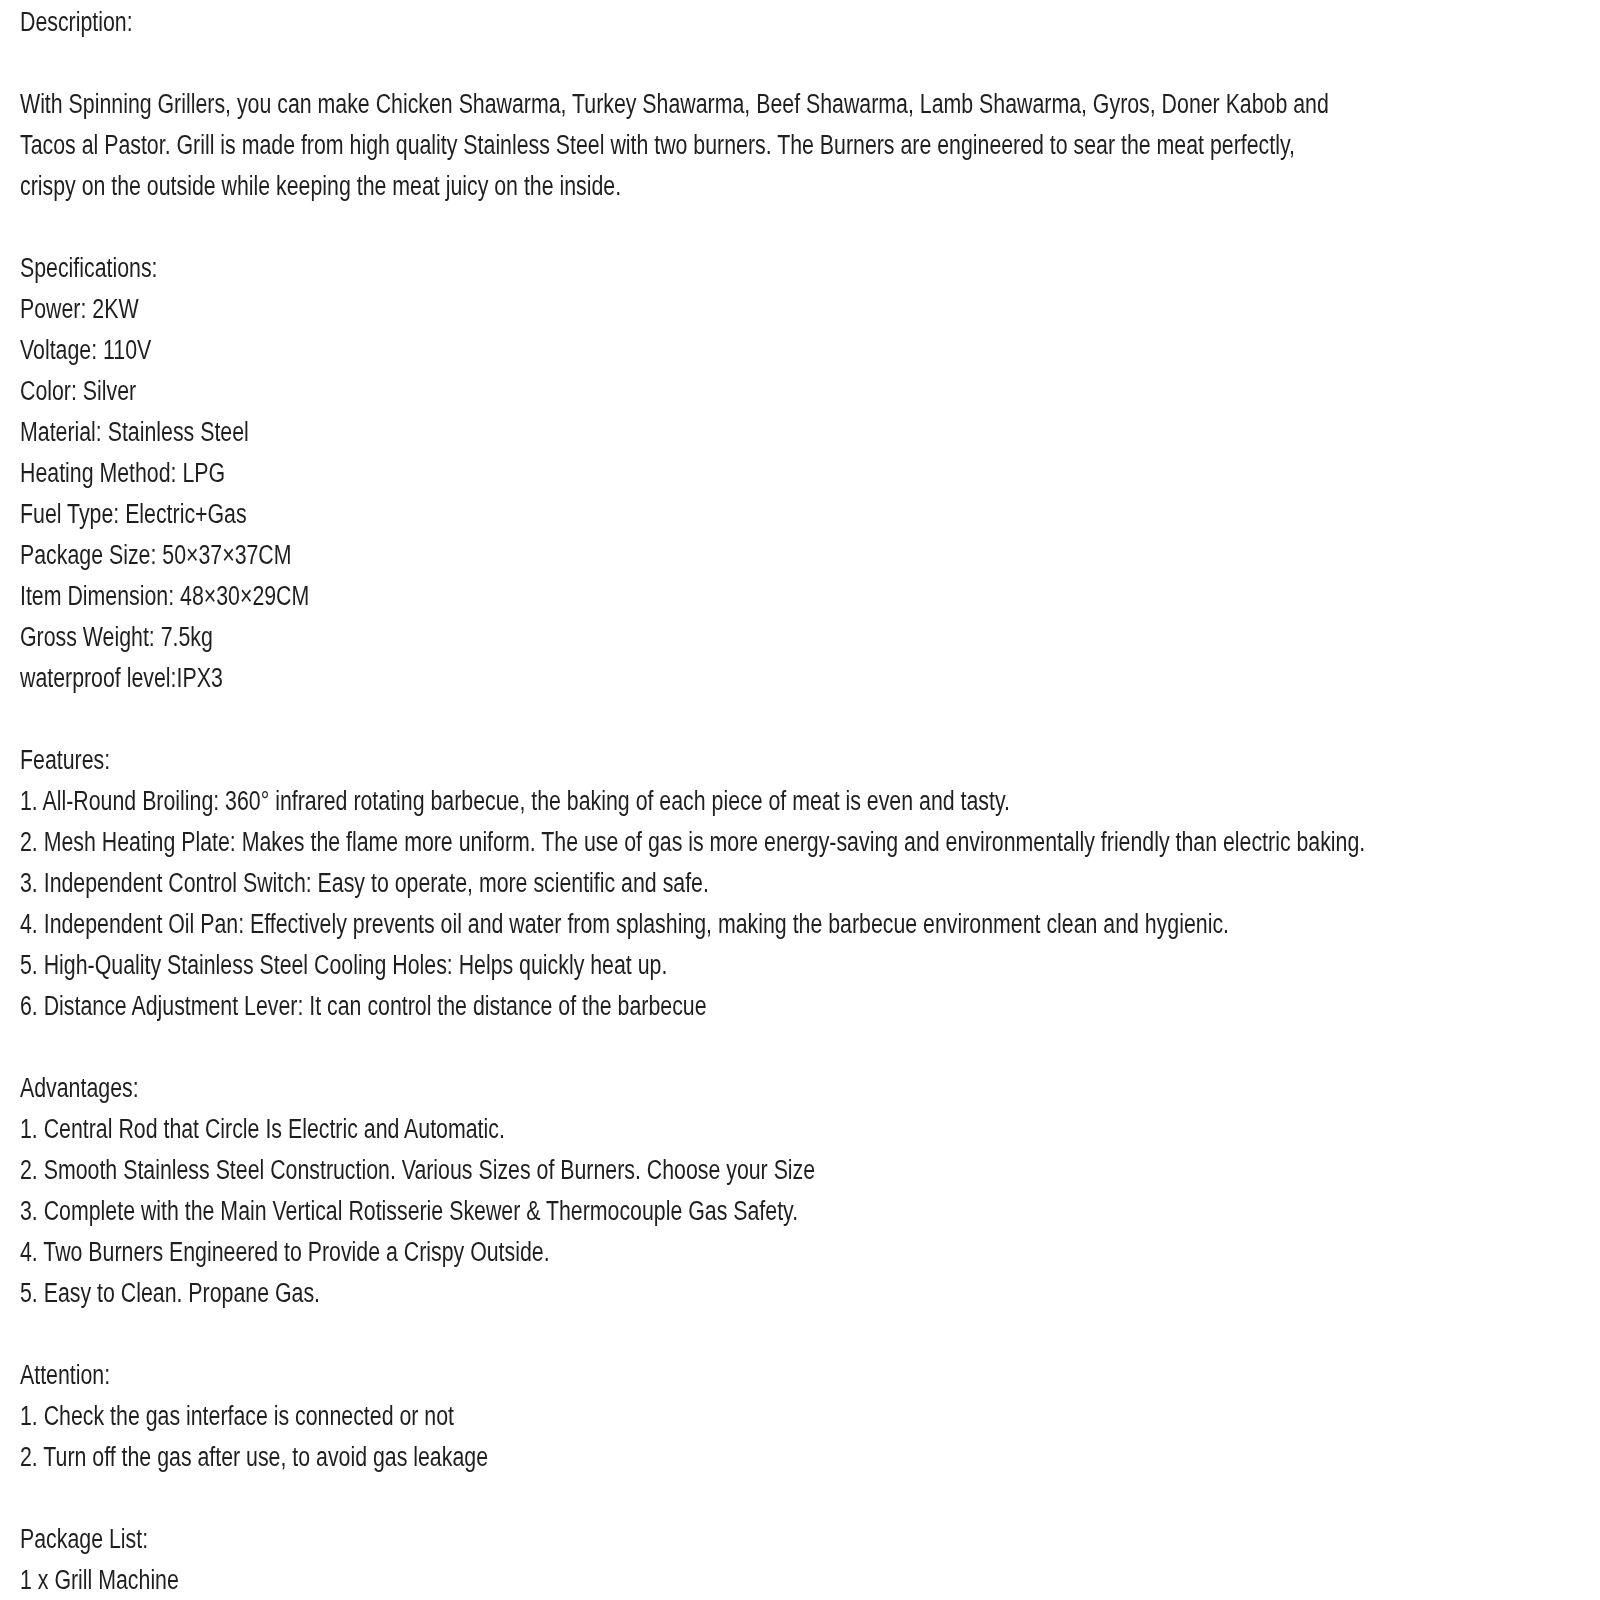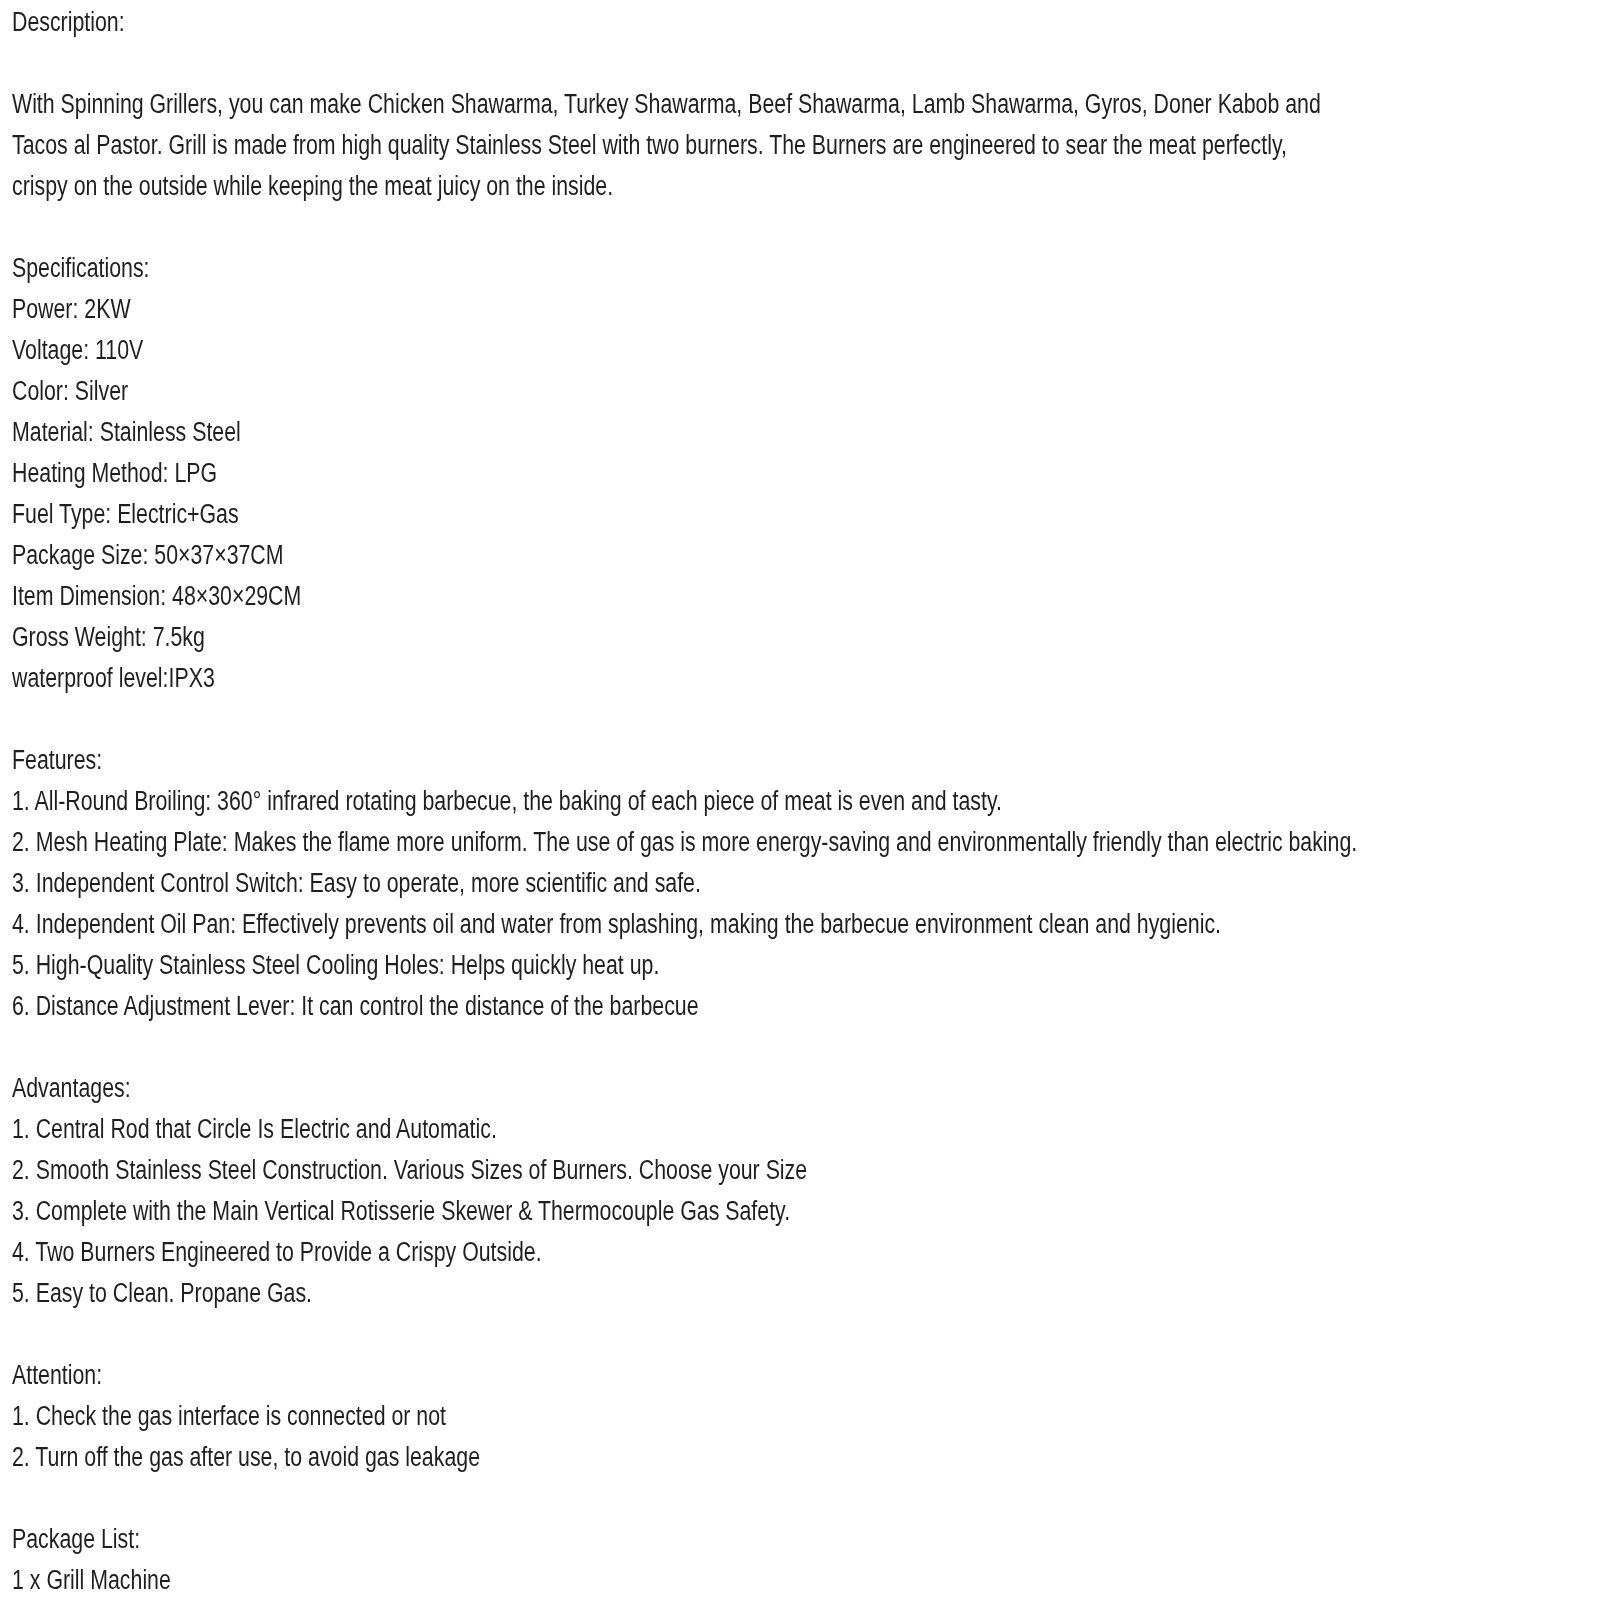--- a/index.html
+++ b/index.html
@@ -28,21 +28,21 @@
     transform: scaleX(0.79);
     transform-origin: 0 50%;
   }
   .line.blank {
     transform: none;
   }
 </style>
 </head>
 <body>
 
-<div class="doc" style="background: rgb(255, 255, 255); color: rgb(31, 31, 31);">
+<div class="doc" style="background: rgb(255, 255, 255); color: rgb(31, 31, 31); margin-left: 8px;">
     <div class="line">Description:</div>
     <div class="line blank"></div>
     <div class="line">With Spinning Grillers, you can make Chicken Shawarma, Turkey Shawarma, Beef Shawarma, Lamb Shawarma, Gyros, Doner Kabob and</div>
     <div class="line">Tacos al Pastor. Grill is made from high quality Stainless Steel with two burners. The Burners are engineered to sear the meat perfectly,</div>
     <div class="line">crispy on the outside while keeping the meat juicy on the inside.</div>
     <div class="line blank"></div>
     <div class="line">Specifications:</div>
     <div class="line">Power: 2KW</div>
     <div class="line">Voltage: 110V</div>
     <div class="line">Color: Silver</div>

